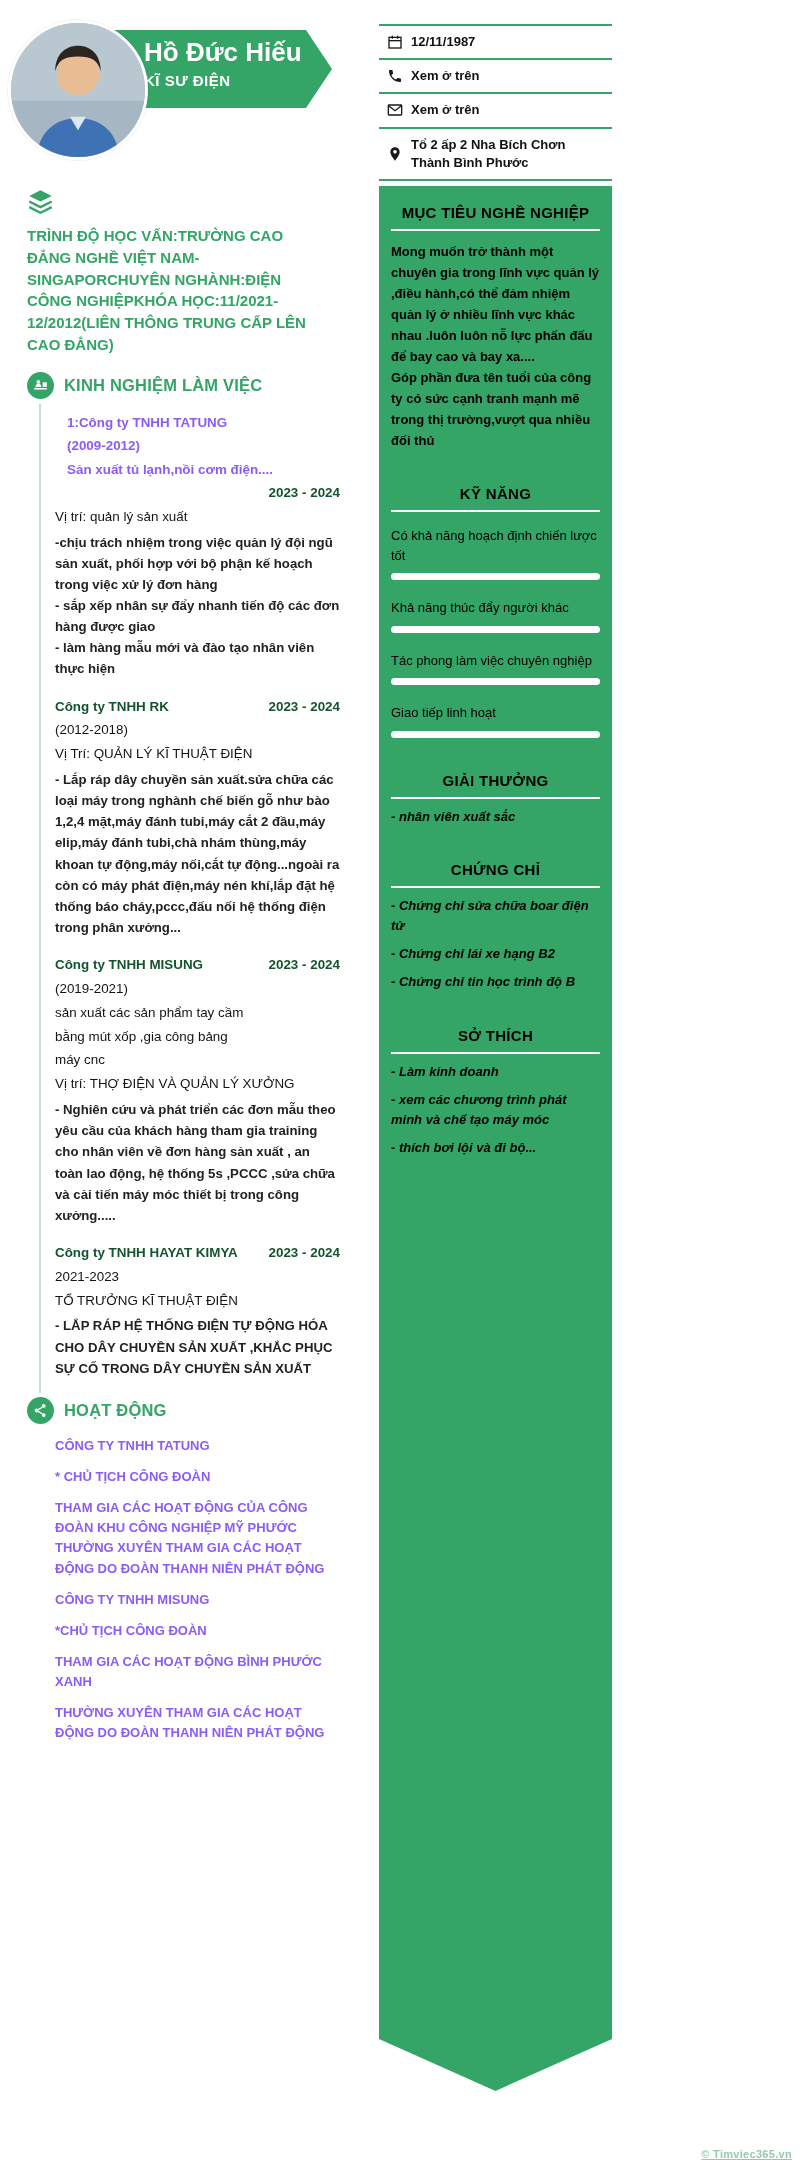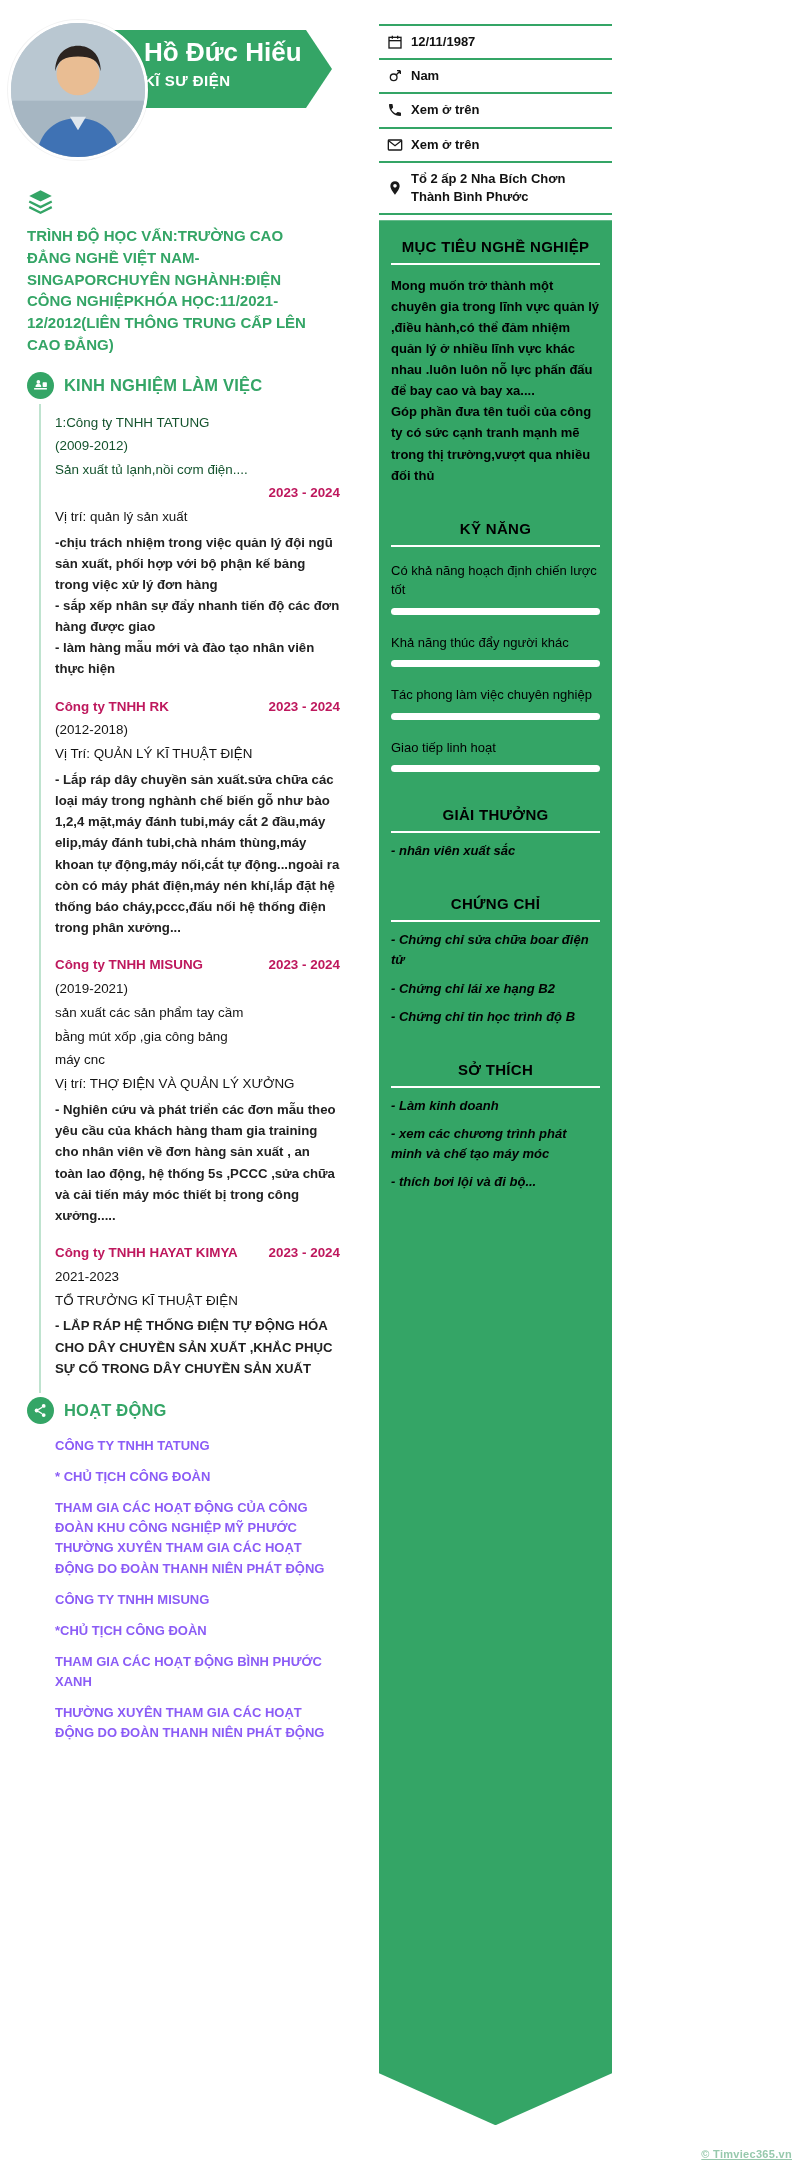--- a/index.html
+++ b/index.html
@@ -31,23 +31,23 @@
   .section-head{display:flex;align-items:center;gap:10px;}
   .circle-icon{flex:0 0 auto;width:27px;height:27px;border-radius:50%;background:var(--green);
                display:flex;align-items:center;justify-content:center;}
   .circle-icon svg{width:17px;height:17px;}
   .section-title{color:var(--green);font-size:16.5px;font-weight:bold;letter-spacing:.2px;}
 
   .experience{position:relative;margin:16px 5px 0 27px;}
   .experience::before{content:"";position:absolute;left:12px;top:32px;bottom:-14px;width:2px;background:#bfe3cf;}
   .entries{position:relative;margin:12px 0 0 28px;}
   .exp-entry{margin-bottom:16px;}
-  .exp-top{white-space:pre-line;font-weight:normal;font-size:13.4px;color:#14532d;line-height:1.78;}
+  .exp-top{white-space:pre-line;font-weight:bold;font-size:13.4px;color:#8b5cf6;line-height:1.78;margin-left:12px;}
   .exp-row{display:flex;justify-content:space-between;align-items:baseline;gap:8px;
-           font-weight:bold;font-size:13.4px;color:#be185d;line-height:1.7;}
+           font-weight:bold;font-size:13.4px;color:#14532d;line-height:1.7;}
   .exp-date{white-space:nowrap;}
   .exp-meta{white-space:pre-line;font-weight:normal;font-size:13.4px;color:#141414;line-height:1.78;}
   .exp-desc{white-space:pre-line;font-weight:bold;font-size:13.2px;color:#222;line-height:1.6;margin-top:3px;}
 
   .activities{position:relative;margin:18px 5px 0 27px;}
   .act-body{margin:12px 0 0 28px;}
   .act-p{font-weight:bold;font-size:13px;color:#8b5cf6;line-height:1.55;margin:0 0 11px 0;}
 
   
   .right-col{position:absolute;left:345px;top:0;width:233px;padding-left:34px;}
@@ -128,21 +128,21 @@
 
         <article class="exp-entry">
           <div class="exp-top">1:Công ty TNHH TATUNG
 (2009-2012)
 Sản xuất tủ lạnh,nồi cơm điện....</div>
           <div class="exp-row">
             <span class="exp-company"></span>
             <span class="exp-date">2023 - 2024</span>
           </div>
           <div class="exp-meta">Vị trí: quản lý sản xuất</div>
-          <div class="exp-desc">-chịu trách nhiệm trong việc quản lý đội ngũ sản xuất, phối hợp với bộ phận kế bảng trong việc xử lý đơn hàng
+          <div class="exp-desc">-chịu trách nhiệm trong việc quản lý đội ngũ sản xuất, phối hợp với bộ phận kế hoạch trong việc xử lý đơn hàng
 - sắp xếp nhân sự đẩy nhanh tiến độ các đơn hàng được giao
 - làm hàng mẫu mới và đào tạo nhân viên thực hiện</div>
         </article>
 
         <article class="exp-entry">
           <div class="exp-top"></div>
           <div class="exp-row">
             <span class="exp-company">Công ty TNHH RK</span>
             <span class="exp-date">2023 - 2024</span>
           </div>
@@ -216,29 +216,20 @@
             <line x1="3" y1="10" x2="21" y2="10" stroke="currentColor" stroke-width="2"></line>
             <line x1="8" y1="2.5" x2="8" y2="7" stroke="currentColor" stroke-width="2"></line>
             <line x1="16" y1="2.5" x2="16" y2="7" stroke="currentColor" stroke-width="2"></line>
           </svg>
         </span>
         <span class="info-value">12/11/1987</span>
       </li>
       <li class="info-row">
         <span class="info-icon">
           <svg viewBox="0 0 24 24" aria-hidden="true">
-            <circle cx="10" cy="14" r="5" fill="none" stroke="currentColor" stroke-width="2"></circle>
-            <path d="M14 10L20 4M20 4h-5M20 4v5" fill="none" stroke="currentColor" stroke-width="2"></path>
-          </svg>
-        </span>
-        <span class="info-value">Nam</span>
-      </li>
-      <li class="info-row">
-        <span class="info-icon">
-          <svg viewBox="0 0 24 24" aria-hidden="true">
             <path d="M6.6 10.8c1.5 3 3.6 5.1 6.6 6.6l2.2-2.2c.3-.3.7-.4 1-.2 1.1.4 2.3.6 3.6.6.6 0 1 .4 1 1V20c0 .6-.4 1-1 1C10.6 21 3 13.4 3 4c0-.6.4-1 1-1h3.5c.6 0 1 .4 1 1 0 1.2.2 2.4.6 3.6.1.3 0 .7-.2 1l-2.3 2.2z" fill="currentColor"></path>
           </svg>
         </span>
         <span class="info-value">Xem ở trên</span>
       </li>
       <li class="info-row">
         <span class="info-icon">
           <svg viewBox="0 0 24 24" aria-hidden="true">
             <rect x="2" y="4.5" width="20" height="15" rx="1" fill="none" stroke="currentColor" stroke-width="2"></rect>
             <path d="M2.5 5.5L12 13l9.5-7.5" fill="none" stroke="currentColor" stroke-width="2"></path>

